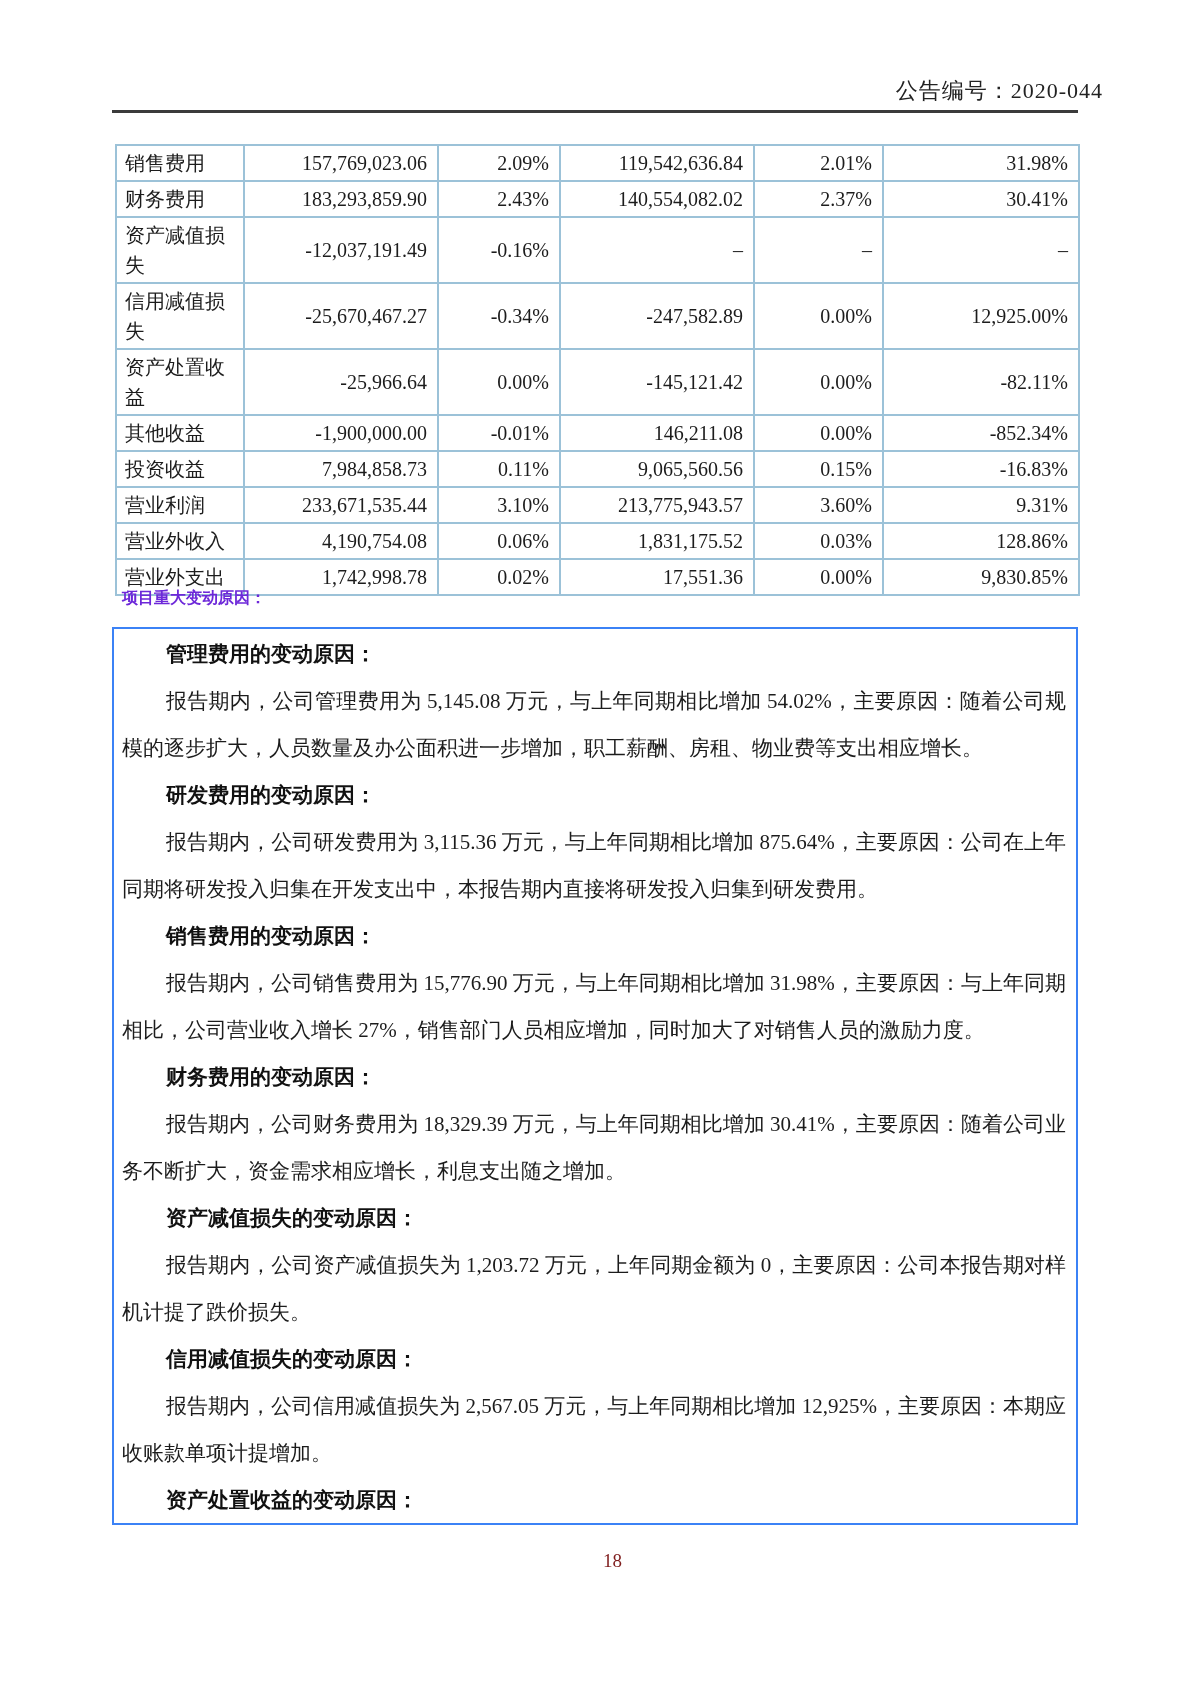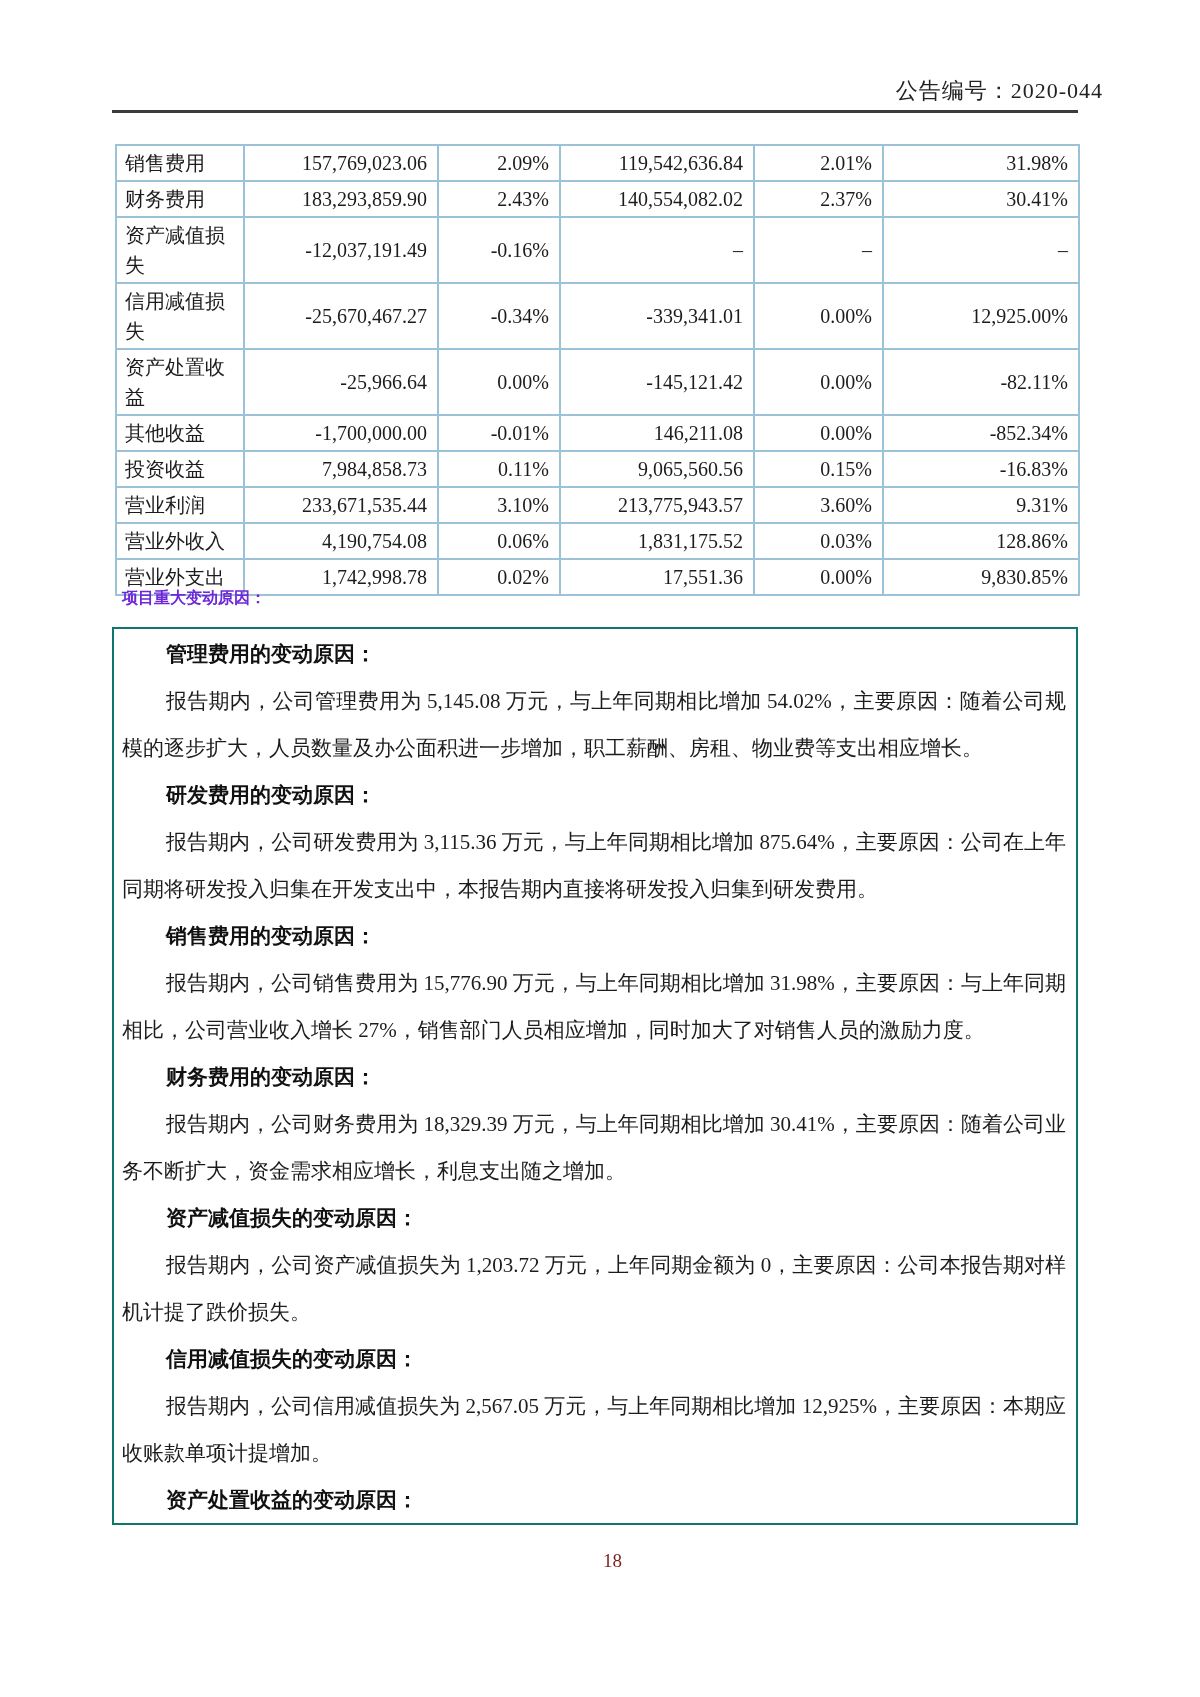--- a/index.html
+++ b/index.html
@@ -53,21 +53,21 @@
     top:588px;left:122px;
     font-size:16px;
     font-weight:bold;
     color:#6d28d9;
   }
   .reasons-box{
     position:absolute;
     top:627px;left:112px;
     width:966px;height:898px;
     box-sizing:border-box;
-    border:2px solid #0f766e;
+    border:2px solid #3b82f6;
     padding:2px 10px 2px 8px;
     font-size:21px;
     line-height:47px;
     overflow:hidden;
   }
   .reason-heading{
     font-weight:bold;
     text-indent:44px;
     margin:0;
     color:#111;
@@ -127,35 +127,35 @@
           <td class="cell-num">-12,037,191.49</td>
           <td class="cell-num">-0.16%</td>
           <td class="cell-num">–</td>
           <td class="cell-num">–</td>
           <td class="cell-num">–</td>
         </tr>
         <tr>
           <td class="cell-label">信用减值损失</td>
           <td class="cell-num">-25,670,467.27</td>
           <td class="cell-num">-0.34%</td>
-          <td class="cell-num">-339,341.01</td>
+          <td class="cell-num">-247,582.89</td>
           <td class="cell-num">0.00%</td>
           <td class="cell-num">12,925.00%</td>
         </tr>
         <tr>
           <td class="cell-label">资产处置收益</td>
           <td class="cell-num">-25,966.64</td>
           <td class="cell-num">0.00%</td>
           <td class="cell-num">-145,121.42</td>
           <td class="cell-num">0.00%</td>
           <td class="cell-num">-82.11%</td>
         </tr>
         <tr>
           <td class="cell-label">其他收益</td>
-          <td class="cell-num">-1,700,000.00</td>
+          <td class="cell-num">-1,900,000.00</td>
           <td class="cell-num">-0.01%</td>
           <td class="cell-num">146,211.08</td>
           <td class="cell-num">0.00%</td>
           <td class="cell-num">-852.34%</td>
         </tr>
         <tr>
           <td class="cell-label">投资收益</td>
           <td class="cell-num">7,984,858.73</td>
           <td class="cell-num">0.11%</td>
           <td class="cell-num">9,065,560.56</td>

